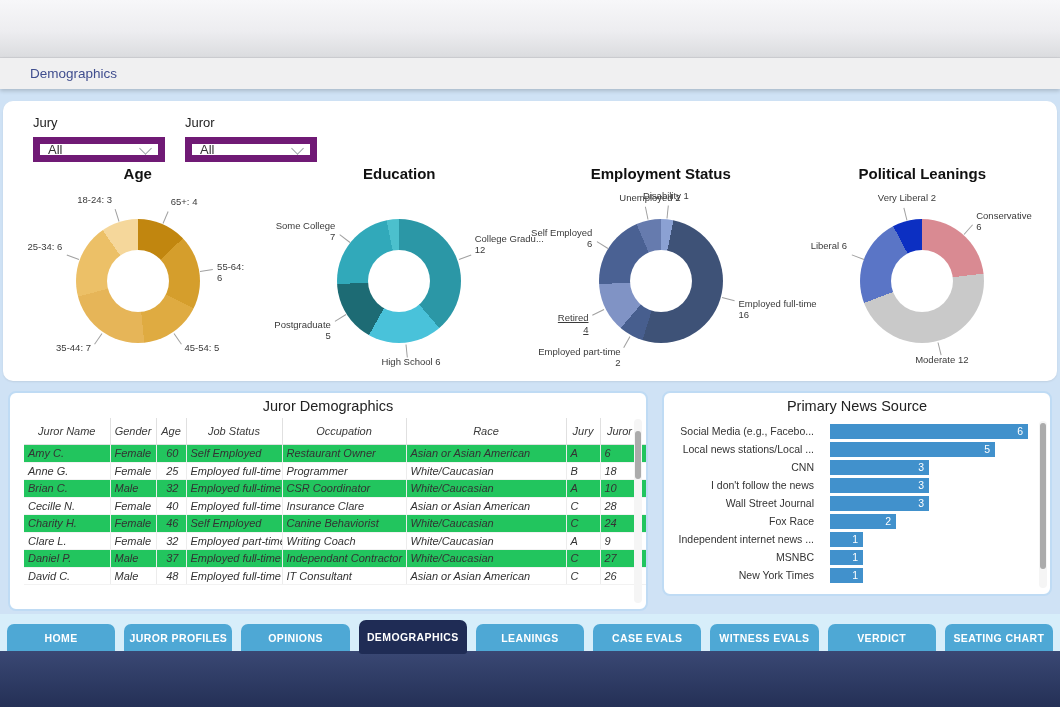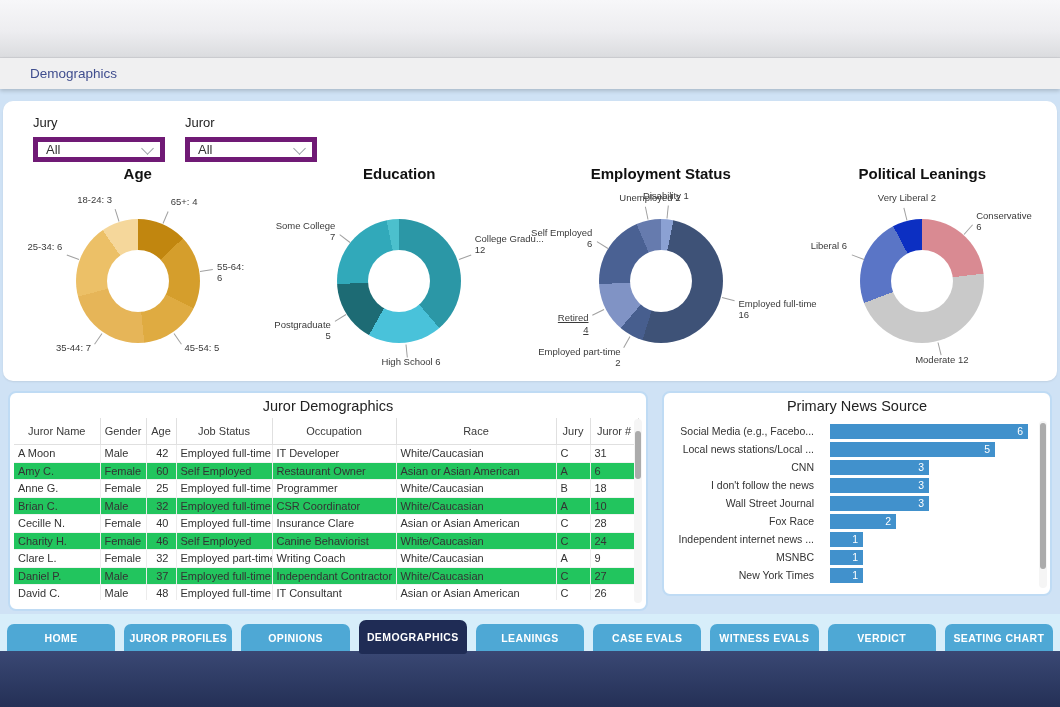--- a/index.html
+++ b/index.html
@@ -12,41 +12,41 @@
   .header-bar{height:31px;background:#f0f0f1;display:flex;align-items:center;padding-left:30px;
     box-shadow:0 2px 4px rgba(0,0,0,.18);position:relative;z-index:5;}
   .header-title{font-size:13.5px;color:#3f4d8e;}
   
   .page{position:absolute;top:89px;left:0;right:0;height:526px;background:#cfe2f5;padding-top:12px;box-sizing:border-box;}
   .charts-panel{margin:0 3px;background:#fff;border-radius:10px;height:280px;position:relative;box-shadow:0 1px 2px rgba(0,0,0,.08);}
   
   .filters{position:absolute;top:14px;left:30px;display:flex;gap:20px;}
   .filter{width:132px;}
   .filter-label{font-size:13px;color:#222;margin-bottom:7px;}
-  .filter-select{height:25px;border:5px solid #701a75;background:#fff;display:flex;align-items:center;
+  .filter-select{height:25px;border:7px solid #701a75;background:#fff;display:flex;align-items:center;
     padding:0 8px;font-size:13px;color:#333;cursor:pointer;box-sizing:border-box;}
   .chev{width:8px;height:8px;border-right:1.6px solid #9aa0a6;border-bottom:1.6px solid #9aa0a6;
     transform:rotate(45deg);margin-left:auto;margin-bottom:3px;}
   
   .charts-row{position:absolute;top:64px;left:4px;right:4px;display:flex;}
   .chart-card{flex:1;position:relative;}
   .chart-title{text-align:center;font-weight:bold;font-size:15px;color:#111;height:20px;}
   .chart-body{position:relative;height:196px;}
   .donut{position:absolute;width:124px;height:124px;border-radius:50%;left:calc(50% - 62px);top:34px;cursor:pointer;}
   .donut::after{content:"";position:absolute;inset:31px;background:#fff;border-radius:50%;}
   .slice-label{position:absolute;font-size:9.5px;color:#3a3a3a;white-space:pre-line;line-height:1.18;width:max-content;max-width:100px;}
   .leader{position:absolute;width:13px;height:1px;background:#a0a0a0;transform-origin:0 50%;}
   
   .bottom-row{display:flex;margin:10px 8px 0;gap:14px;align-items:flex-start;}
   .panel{background:#fff;border:2px solid #bfdbf4;border-radius:8px;box-sizing:border-box;position:relative;}
   .table-panel{width:640px;height:220px;overflow:hidden;}
   .news-panel{width:390px;height:205px;overflow:hidden;}
   .panel-title{text-align:center;font-size:14.5px;color:#222;margin-top:5px;}
   
-  .table-clip{height:182px;overflow:hidden;margin:4px 0 0 4px;}
+  .table-clip{height:182px;overflow:hidden;margin:4px 0 0 14px;font-style:italic;}
   table{border-collapse:collapse;width:624px;font-size:11px;color:#333;table-layout:fixed;}
   th{font-weight:normal;border:1px solid #e0e0e0;border-top:none;height:24px;text-align:center;color:#3a3a3a;background:#fff;}
   th:first-child{border-left:none;}
   td{padding:0 4px;height:16.5px;border-right:1px solid #ececec;border-bottom:1px solid #f2f2f2;
      white-space:nowrap;overflow:hidden;}
   tr.even td{background:#22c55e;}
   td.num{text-align:right;padding-right:7px;}
   
   .vscroll{position:absolute;width:8px;background:#f5f5f5;border-radius:4px;}
   .vscroll .thumb{position:absolute;left:1px;width:6px;background:#ababab;border-radius:3px;cursor:pointer;}
@@ -196,30 +196,20 @@
                 <th>Gender</th>
                 <th>Age</th>
                 <th>Job Status</th>
                 <th>Occupation</th>
                 <th>Race</th>
                 <th>Jury</th>
                 <th>Juror #</th>
               </tr>
             </thead>
           <tbody id="table-body">
-              <tr class="odd">
-                <td>A Moon</td>
-                <td>Male</td>
-                <td class="num">42</td>
-                <td>Employed full-time</td>
-                <td>IT Developer</td>
-                <td>White/Caucasian</td>
-                <td>C</td>
-                <td>31</td>
-              </tr>
               <tr class="even">
                 <td>Amy C.</td>
                 <td>Female</td>
                 <td class="num">60</td>
                 <td>Self Employed</td>
                 <td>Restaurant Owner</td>
                 <td>Asian or Asian American</td>
                 <td>A</td>
                 <td>6</td>
               </tr>

